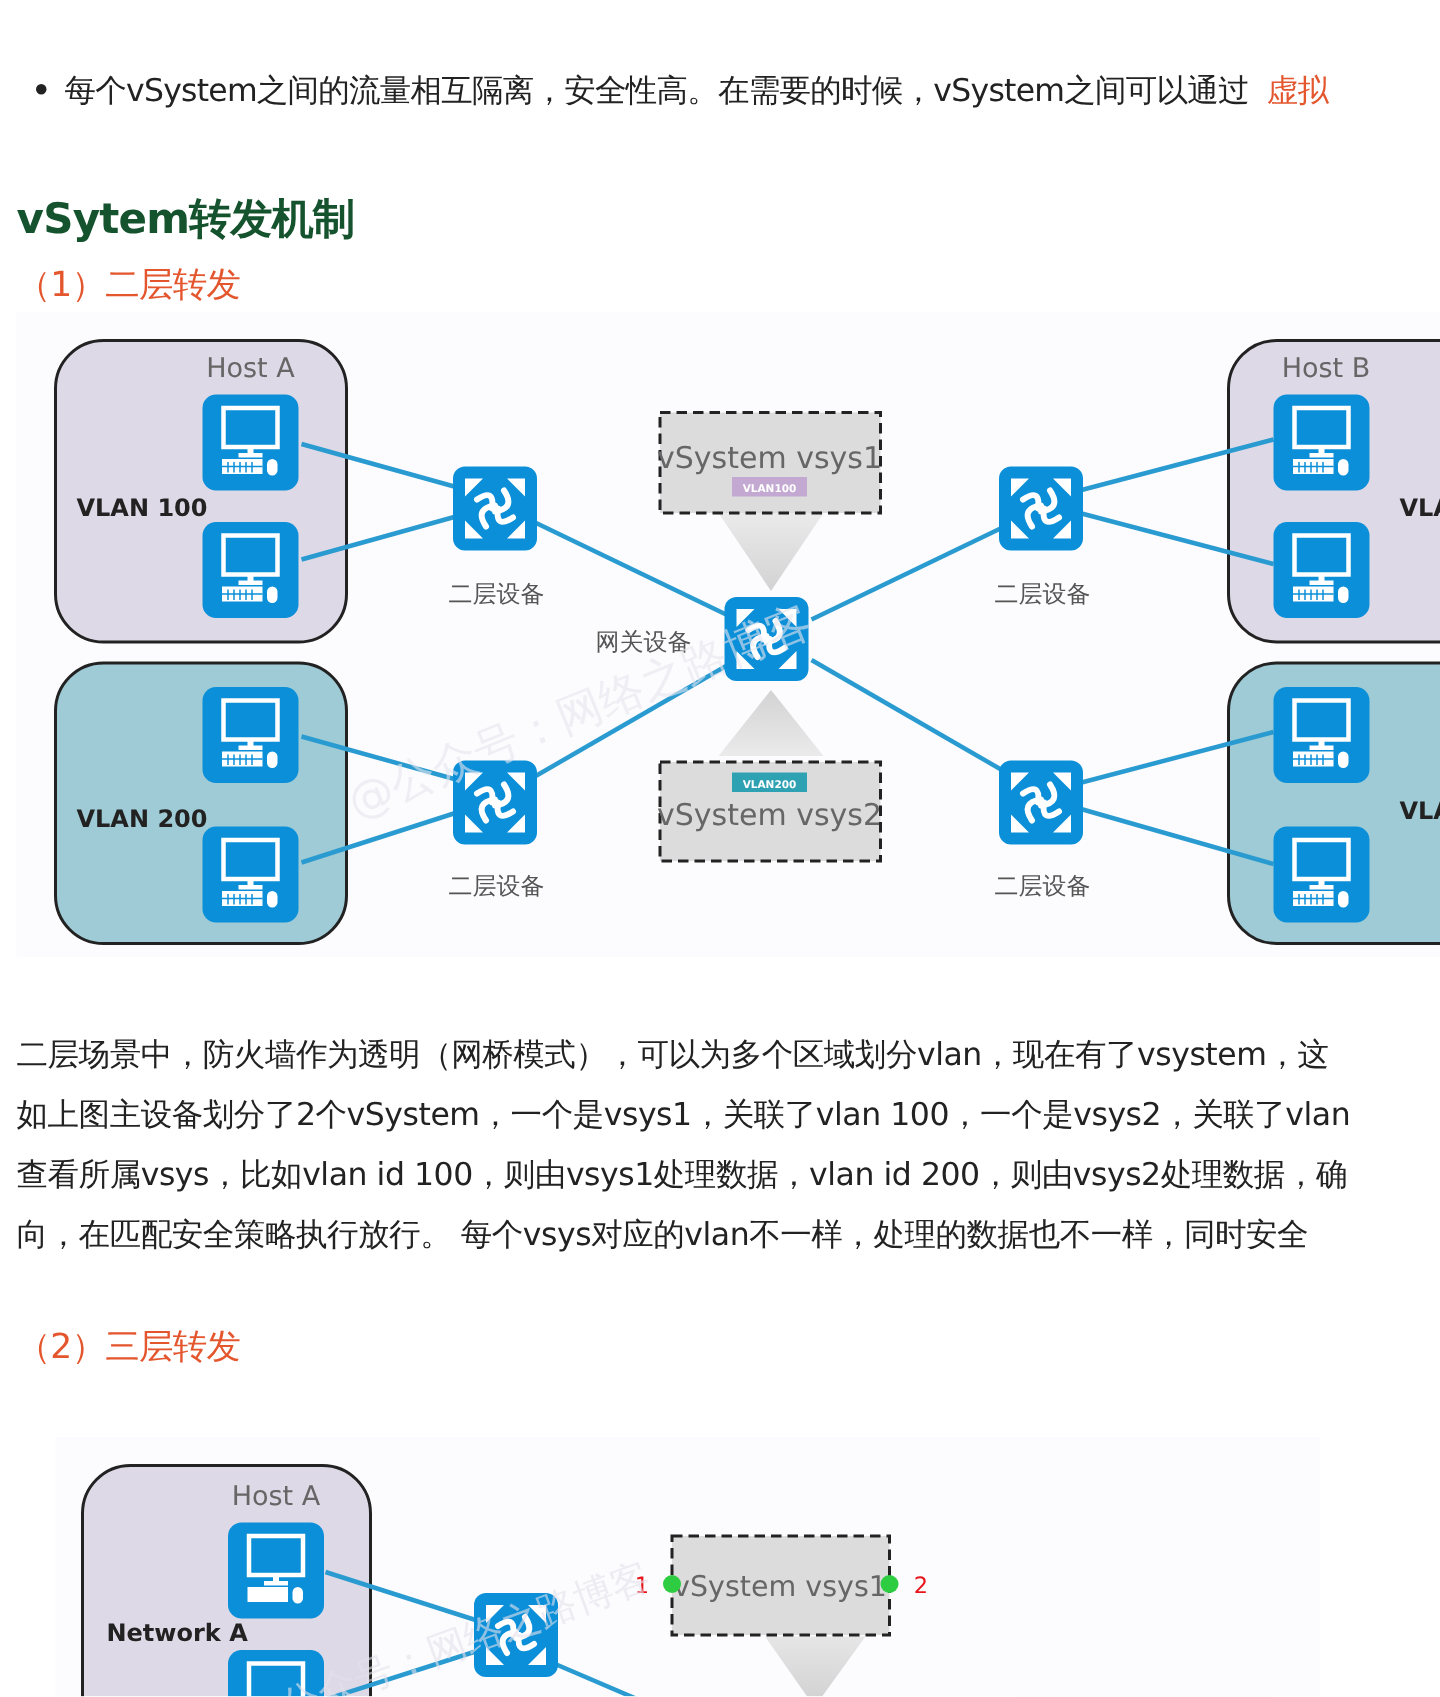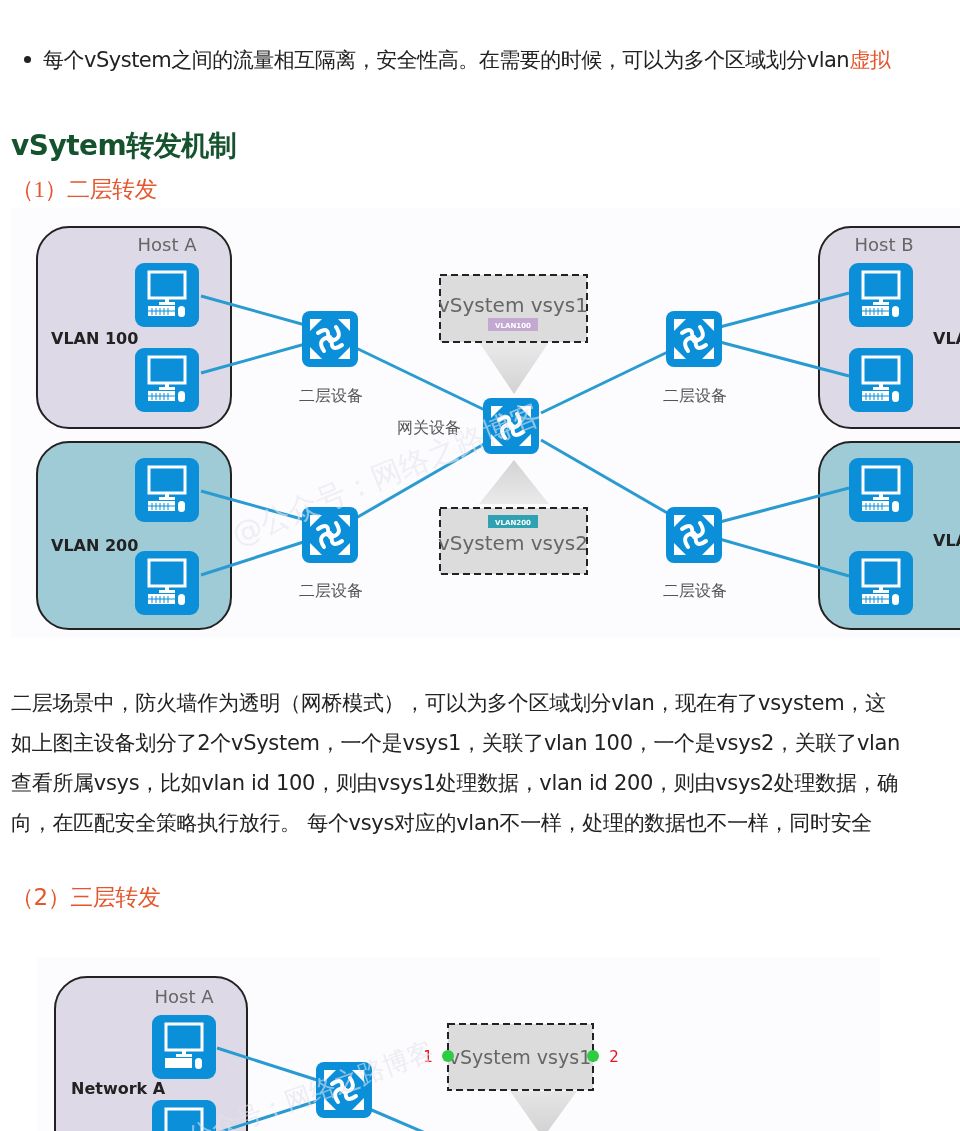--- a/index.html
+++ b/index.html
@@ -6,45 +6,45 @@
   body {
     width: 960px; height: 1131px; overflow: hidden; background: #ffffff;
     font-family: "DejaVu Sans", "Liberation Sans", sans-serif; color: #222;
     position: relative;
   }
   .bullet {
     position: absolute; left: 20px; top: 46px; font-size: 21px; white-space: nowrap;
     letter-spacing: -0.5px; color: #222;
   }
   .bullet .dot { display: inline-block; width: 7px; height: 7px; border-radius: 50%; background: #222; margin: 0 12px 4px 4px; vertical-align: middle; }
-  .bullet .link { color: #e4572e; }
+  .bullet .link { color: #e4572e; margin-left: 12px; }
   .h2 {
     position: absolute; left: 11px; top: 127px; font-size: 28px; font-weight: bold;
     color: #14532d; letter-spacing: -0.5px; white-space: nowrap;
   }
   .h3 {
     position: absolute; left: 11px; font-size: 23px; color: #e4572e; white-space: nowrap; letter-spacing: -0.5px;
   }
-  .h3.one { top: 174px; font-family: Liberation Serif, serif; }
+  .h3.one { top: 174px; }
   .h3.two { top: 882px; text-align: center; }
   .para {
     position: absolute; left: 11px; top: 683px; width: 1100px; font-size: 21px;
     line-height: 40px; color: #222; white-space: nowrap; letter-spacing: -0.3px;
   }
   .para div { height: 40px; }
   .diagram { position: absolute; overflow: hidden; background: #fcfcfe; }
   .d1 { left: 11px; top: 208px; width: 949px; height: 430px; }
   .d2 { left: 37px; top: 958px; width: 843px; height: 173px; }
   svg text { font-family: "DejaVu Sans", "Liberation Sans", sans-serif; }
 </style>
 </head>
 <body>
 
 <div class="bullet">
-  <span class="dot"></span><span>每个vSystem之间的流量相互隔离，安全性高。在需要的时候，可以为多个区域划分vlan</span><span class="link">虚拟</span>
+  <span class="dot"></span><span>每个vSystem之间的流量相互隔离，安全性高。在需要的时候，vSystem之间可以通过</span><span class="link">虚拟</span>
 </div>
 
 <div class="h2">vSytem转发机制</div>
 <div class="h3 one">（1）二层转发</div>
 
 <div class="diagram d1">
 <svg width="949" height="430" viewBox="0 0 949 430" xmlns="http://www.w3.org/2000/svg">
   <defs>
     <g id="pc">
       <rect x="0" y="0" width="64" height="64" rx="9" fill="#0a8fd8"></rect>

